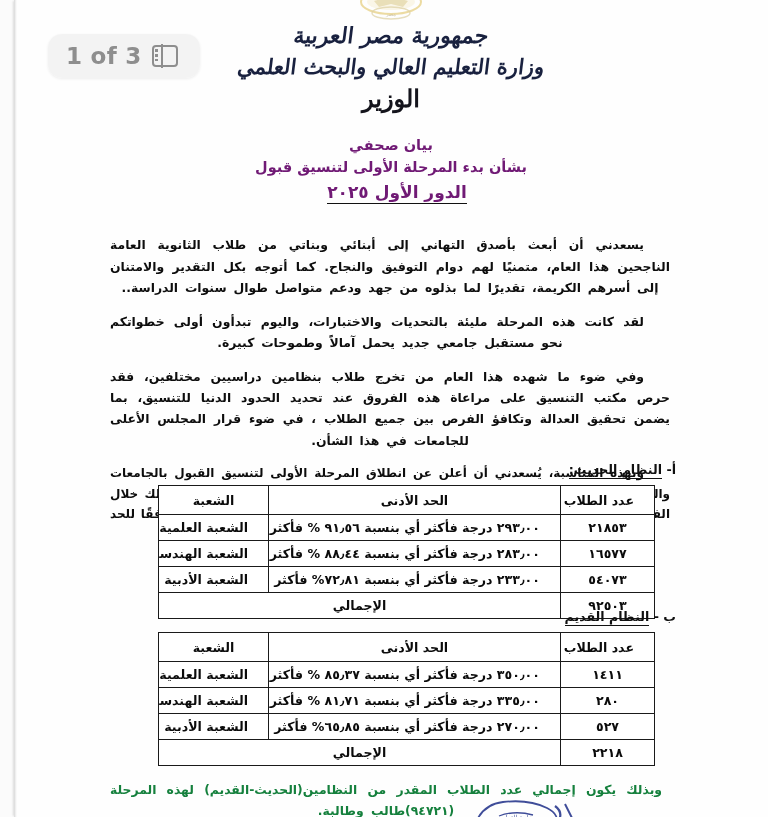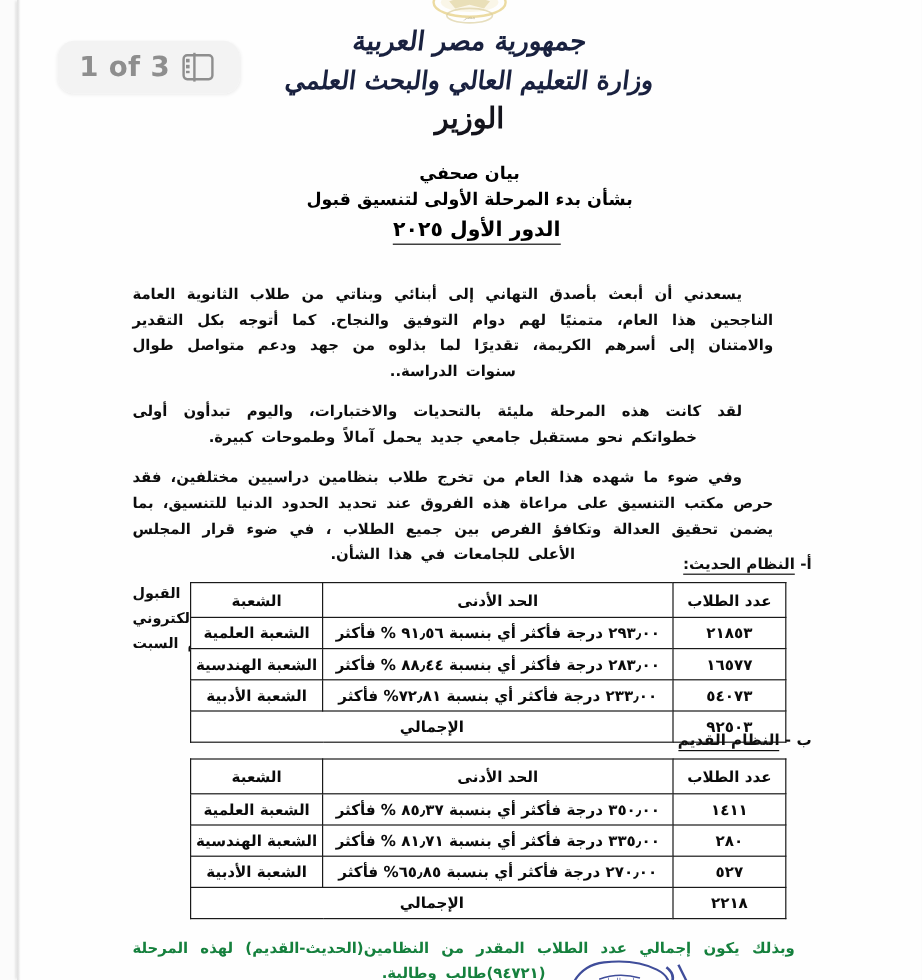--- a/index.html
+++ b/index.html
@@ -130,21 +130,21 @@
     letter-spacing: 4px;
     color: #14141c;
   }
 
   
   .doc-titles {
     position: absolute;
     left: 0; right: 0;
     top: 134px;
     text-align: center;
-    color: #000000;
+    color: #701a75;
     font-family: "DejaVu Sans", "Liberation Sans", sans-serif;
   }
   .doc-titles .t {
     font-size: 14.5px;
     font-weight: bold;
     line-height: 1.55;
     white-space: nowrap;
   }
   .doc-titles .t-round {
     font-size: 17px;
@@ -154,21 +154,21 @@
     border-bottom: 1.4px solid #111;
     padding-bottom: 1px;
     white-space: nowrap;
     margin-left: 12px;
   }
 
   
   .body-wrap {
     position: absolute;
     top: 222px;
-    right: 124px;
+    right: 98px;
     left: 96px;
   }
   .para {
     font-family: "DejaVu Sans", "Liberation Sans", sans-serif;
     font-size: 12.4px;
     font-weight: bold;
     color: #0d0d0d;
     line-height: 1.72;
     text-align: justify;
     text-align-last: center;
@@ -204,21 +204,21 @@
   }
   .tbl-modern { right: 113px; top: 485px; width: 496px; }
   .tbl-old    { right: 113px; top: 632px; width: 496px; }
   .tbl td, .tbl th {
     border: 1.2px solid #1a1a1a;
     font-size: 12.6px;
     font-weight: bold;
     color: #0b0b0b;
     text-align: center;
     height: 23px;
-    padding: 1px 4px;
+    padding: 1px 20px;
     white-space: nowrap;
     overflow: hidden;
   }
   .col-div   { width: 110px; }
   .col-min   { width: 292px; }
   .col-count { width: 94px; }
   .tbl thead th { height: 26px; }
   .tbl .total-cell { text-align: center; }
 
   

